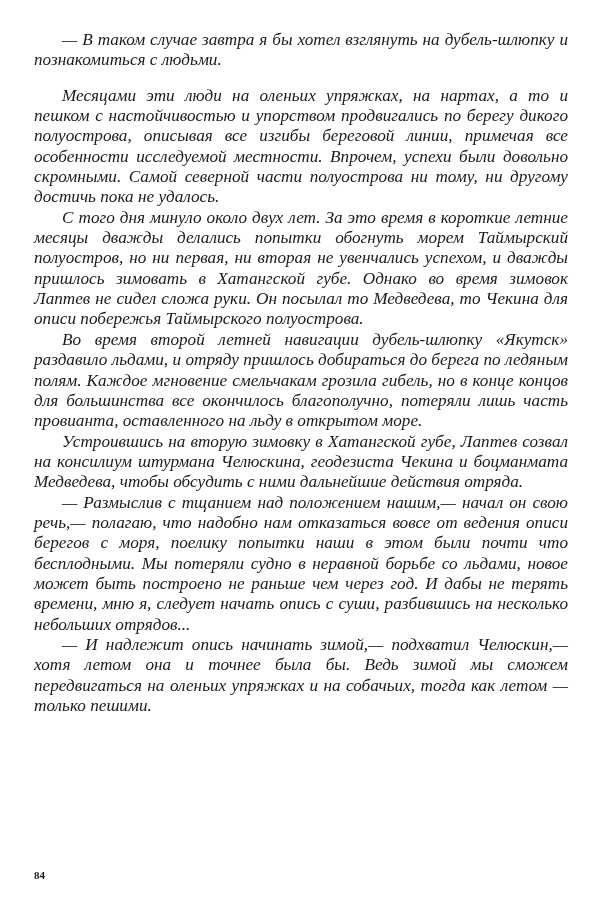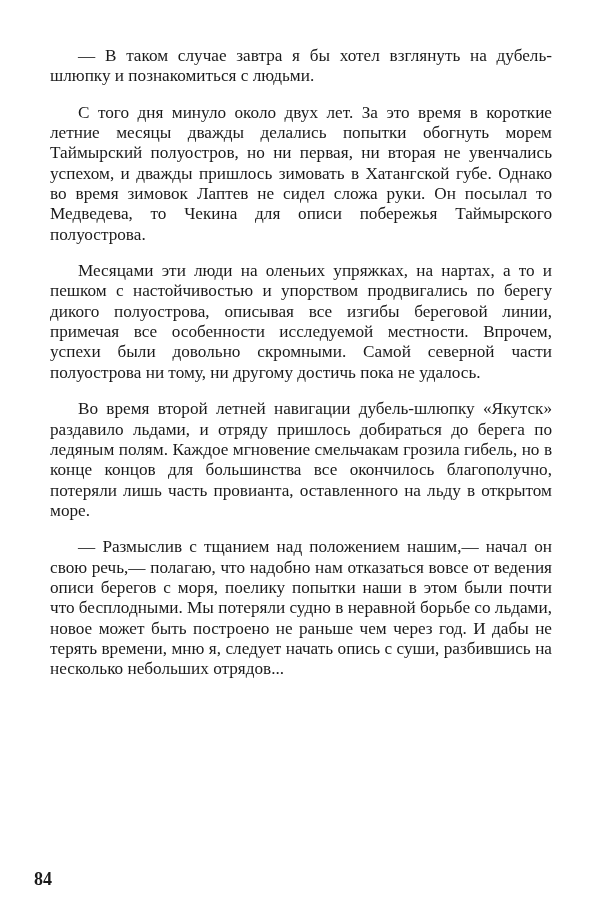--- a/index.html
+++ b/index.html
@@ -3,32 +3,34 @@
 <meta charset="utf-8">
 <style>
   html, body { margin: 0; padding: 0; background: #ffffff; }
   body { width: 600px; height: 913px; position: relative; overflow: hidden; }
   .page {
     position: absolute; left: 34px; top: 30px; width: 534px;
     font-family: "Liberation Serif", "DejaVu Serif", serif;
     font-size: 17.2px; line-height: 20.35px; color: #1a1a1a;
     text-align: justify; hyphens: manual;
   }
-  .page p { margin: 16px; text-indent: 28px; }
+  .page p { margin: 0; text-indent: 28px; font-style: italic; }
   .page p.gap-after { margin-bottom: 15px; }
   .page-number {
     position: absolute; left: 34px; top: 869px;
     font-family: "Liberation Serif", "DejaVu Serif", serif;
-    font-size: 18px; font-weight: bold; color: #1a1a1a;
+    font-size: 11px; font-weight: bold; color: #1a1a1a;
   }
 </style>
 </head>
 <body>
 
 <div class="page">
   <p class="gap-after">— В таком случае завтра я бы хотел взглянуть на ду­бель-шлюпку и познакомиться с людьми.</p>
+  <p>Месяцами эти люди на оленьих упряжках, на нартах, а то и пешком с настойчивостью и упорством продвигались по берегу дикого полуострова, описывая все изгибы береговой линии, примечая все особенности исследуемой местности. Впрочем, успехи были довольно скромными. Самой северной части полуострова ни тому, ни другому достичь пока не удалось.</p>
   <p>С того дня минуло около двух лет. За это время в корот­кие летние месяцы дважды делались попытки обогнуть мо­рем Таймырский полуостров, но ни первая, ни вторая не увенчались успехом, и дважды пришлось зимовать в Хатанг­ской губе. Однако во время зимовок Лаптев не сидел сложа руки. Он посылал то Медведева, то Чекина для описи побе­режья Таймырского полуострова.</p>
-  <p>Месяцами эти люди на оленьих упряжках, на нартах, а то и пешком с настойчивостью и упорством продвигались по берегу дикого полуострова, описывая все изгибы береговой линии, примечая все особенности исследуемой местности. Впрочем, успехи были довольно скромными. Самой северной части полуострова ни тому, ни другому достичь пока не удалось.</p>
   <p>Во время второй летней навигации дубель-шлюпку «Якутск» раздавило льдами, и отряду пришлось добираться до берега по ледяным полям. Каждое мгновение смельча­кам грозила гибель, но в конце концов для большинства все окончилось благополучно, потеряли лишь часть провианта, оставленного на льду в открытом море.</p>
+  <p>Устроившись на вторую зимовку в Хатангской губе, Лап­тев созвал на консилиум штурмана Челюскина, геодезиста Чекина и боцманмата Медведева, чтобы обсудить с ними дальнейшие действия отряда.</p>
   <p>— Размыслив с тщанием над положением нашим,— на­чал он свою речь,— полагаю, что надобно нам отказаться вовсе от ведения описи берегов с моря, поелику попытки наши в этом были почти что бесплодными. Мы потеряли судно в неравной борьбе со льдами, новое может быть построено не раньше чем через год. И дабы не терять време­ни, мню я, следует начать опись с суши, разбившись на не­сколько небольших отрядов...</p>
+  <p>— И надлежит опись начинать зимой,— подхватил Че­люскин,— хотя летом она и точнее была бы. Ведь зимой мы сможем передвигаться на оленьих упряжках и на собачь­их, тогда как летом — только пешими.</p>
 </div>
 
 <div class="page-number">84</div>
 
 </body></html>

